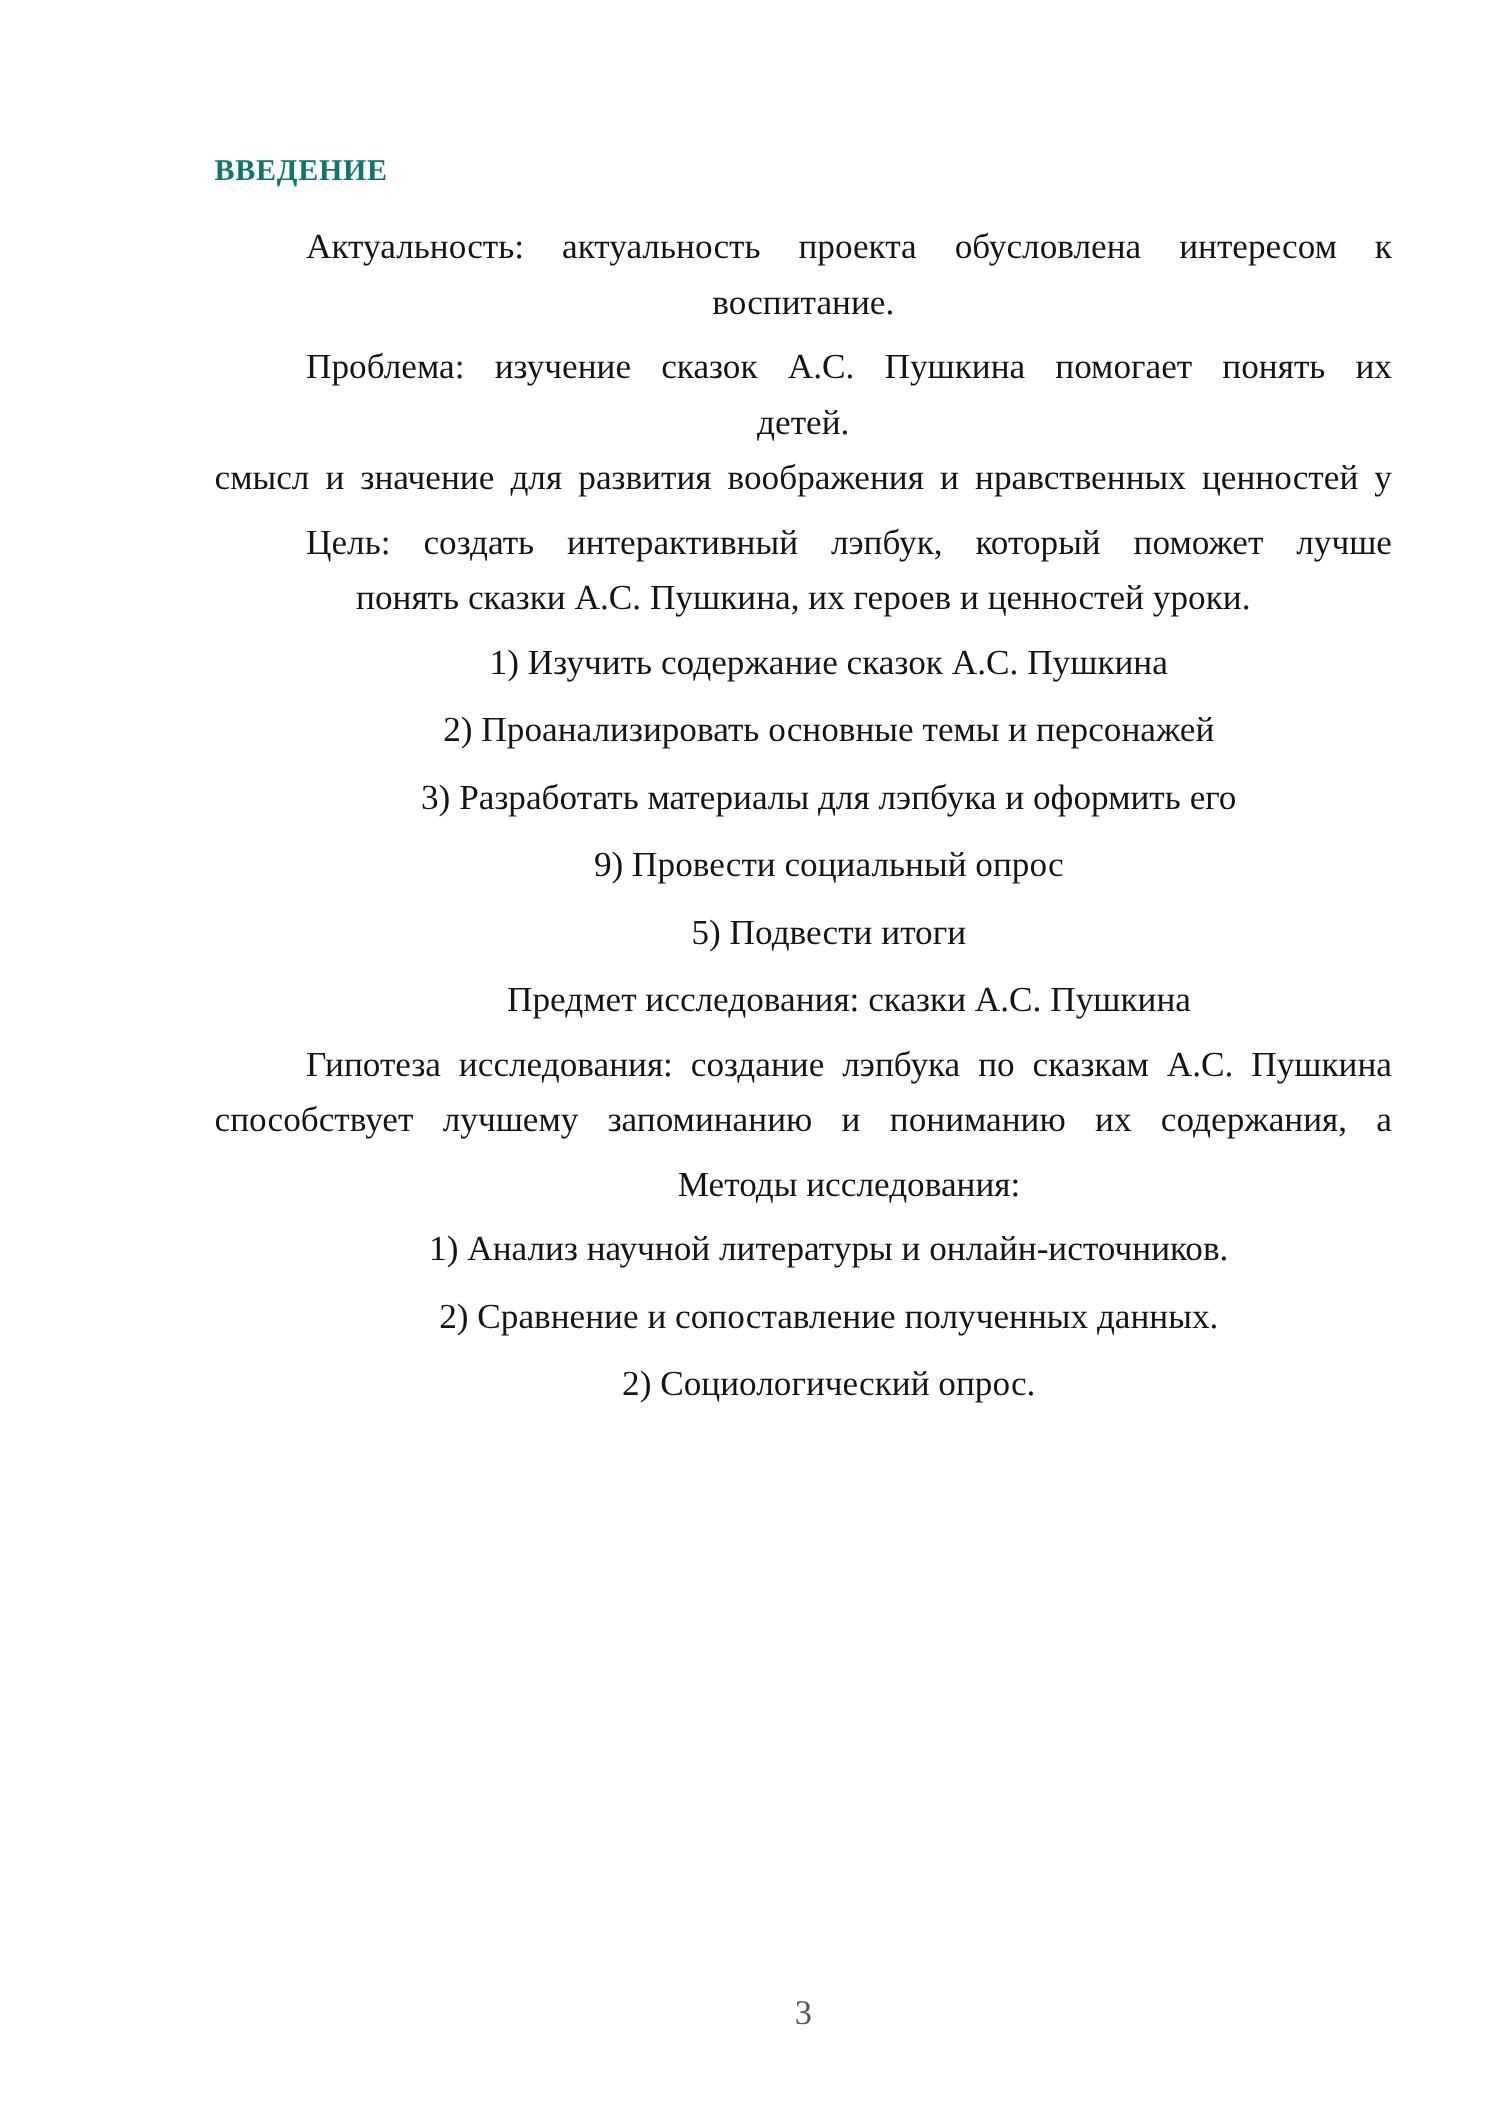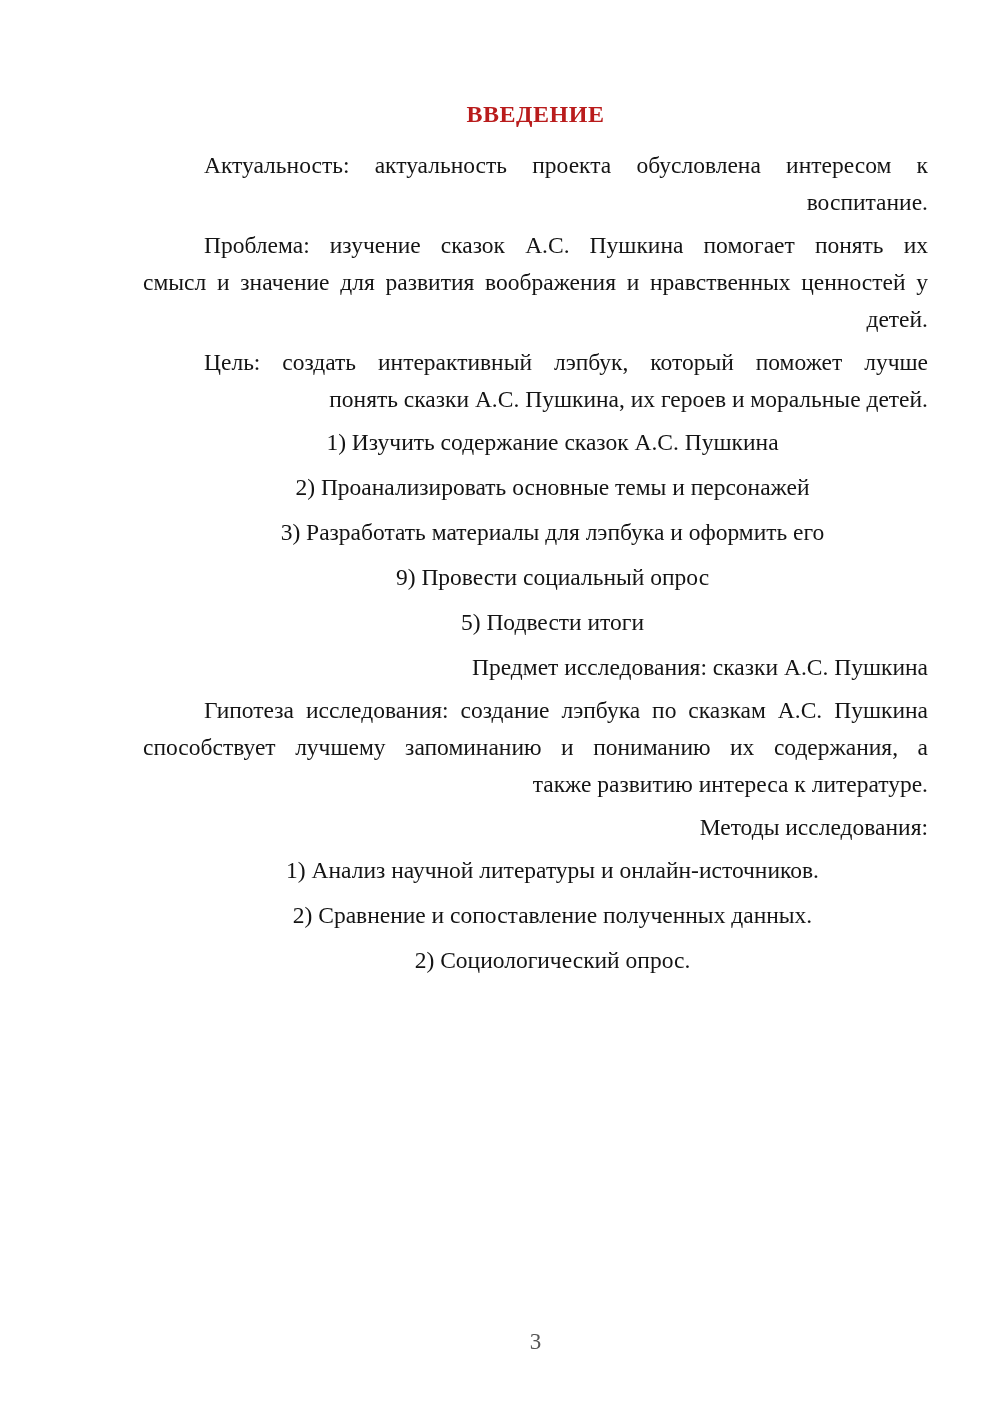--- a/index.html
+++ b/index.html
@@ -12,32 +12,32 @@
   }
   .page { position: absolute; inset: 0; background: #ffffff; }
   .content {
     position: absolute;
     left: 143px;
     top: 95px;
     width: 785px;
   }
   .title {
     margin: 0 0 14px 0;
-    font-size: 24px;
+    font-size: 20px;
     line-height: 38px;
     font-weight: bold;
-    text-align: center;
+    text-align: left;
     letter-spacing: 0.5px;
-    color: #b91c1c;
+    color: #0f766e;
   }
   .para { margin: 0 0 6px 0; }
   .line {
     font-size: 23.5px;
     line-height: 37px;
-    text-align: right;
+    text-align: center;
     white-space: normal;
   }
   
   .line.fill {
     text-align: justify;
     text-align-last: justify;
     -moz-text-align-last: justify;
   }
   .line.indent { text-indent: 61px; }
   .list-item {
@@ -66,47 +66,46 @@
 
     <h1 class="title">ВВЕДЕНИЕ</h1>
 
     <div class="para">
       <div class="line fill indent">Актуальность: актуальность проекта обусловлена интересом к</div>
       <div class="line">воспитание.</div>
     </div>
 
     <div class="para">
       <div class="line fill indent">Проблема: изучение сказок А.С. Пушкина помогает понять их</div>
+      <div class="line">детей.</div>
       <div class="line fill">смысл и значение для развития воображения и нравственных ценностей у</div>
-      <div class="line">детей.</div>
     </div>
 
     <div class="para">
       <div class="line fill indent">Цель: создать интерактивный лэпбук, который поможет лучше</div>
-      <div class="line">понять сказки А.С. Пушкина, их героев и моральные детей.</div>
+      <div class="line">понять сказки А.С. Пушкина, их героев и ценностей уроки.</div>
     </div>
 
 
     <div>
       <div class="list-item">1) Изучить содержание сказок А.С. Пушкина</div>
       <div class="list-item">2) Проанализировать основные темы и персонажей</div>
       <div class="list-item">3) Разработать материалы для лэпбука и оформить его</div>
       <div class="list-item">9) Провести социальный опрос</div>
       <div class="list-item">5) Подвести итоги</div>
     </div>
 
 
     <div class="para">
       <div class="line indent">Предмет исследования: сказки А.С. Пушкина</div>
     </div>
 
     <div class="para">
       <div class="line fill indent">Гипотеза исследования: создание лэпбука по сказкам А.С. Пушкина</div>
       <div class="line fill">способствует лучшему запоминанию и пониманию их содержания, а</div>
-      <div class="line">также развитию интереса к литературе.</div>
     </div>
 
     <div class="para">
       <div class="line indent">Методы исследования:</div>
     </div>
 
     <div>
       <div class="list-item">1) Анализ научной литературы и онлайн-источников.</div>
       <div class="list-item">2) Сравнение и сопоставление полученных данных.</div>
       <div class="list-item">2) Социологический опрос.</div>

